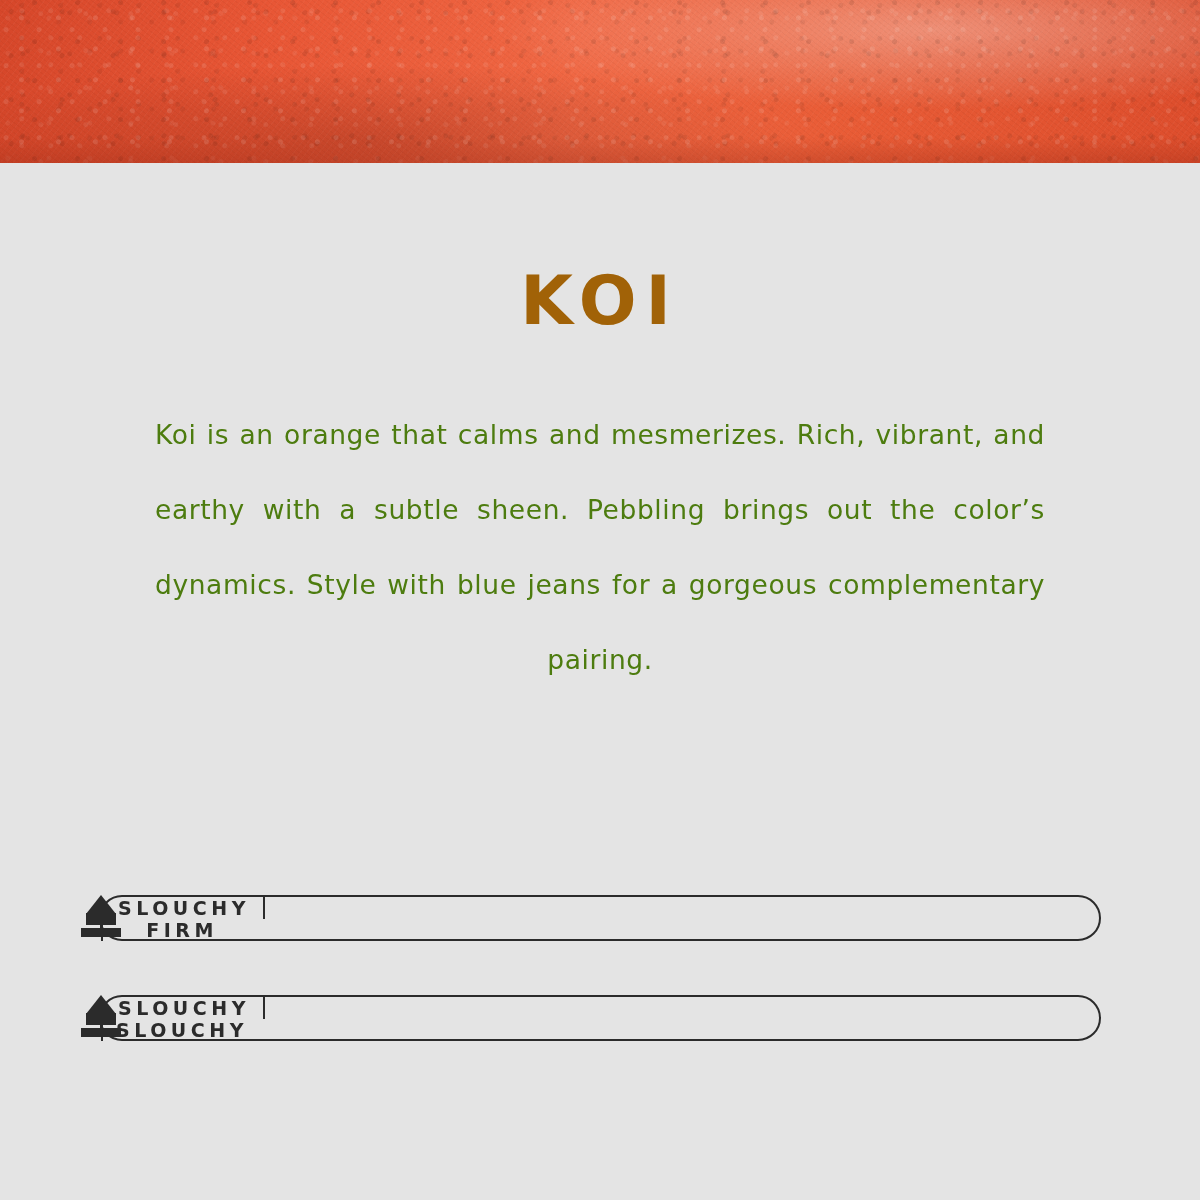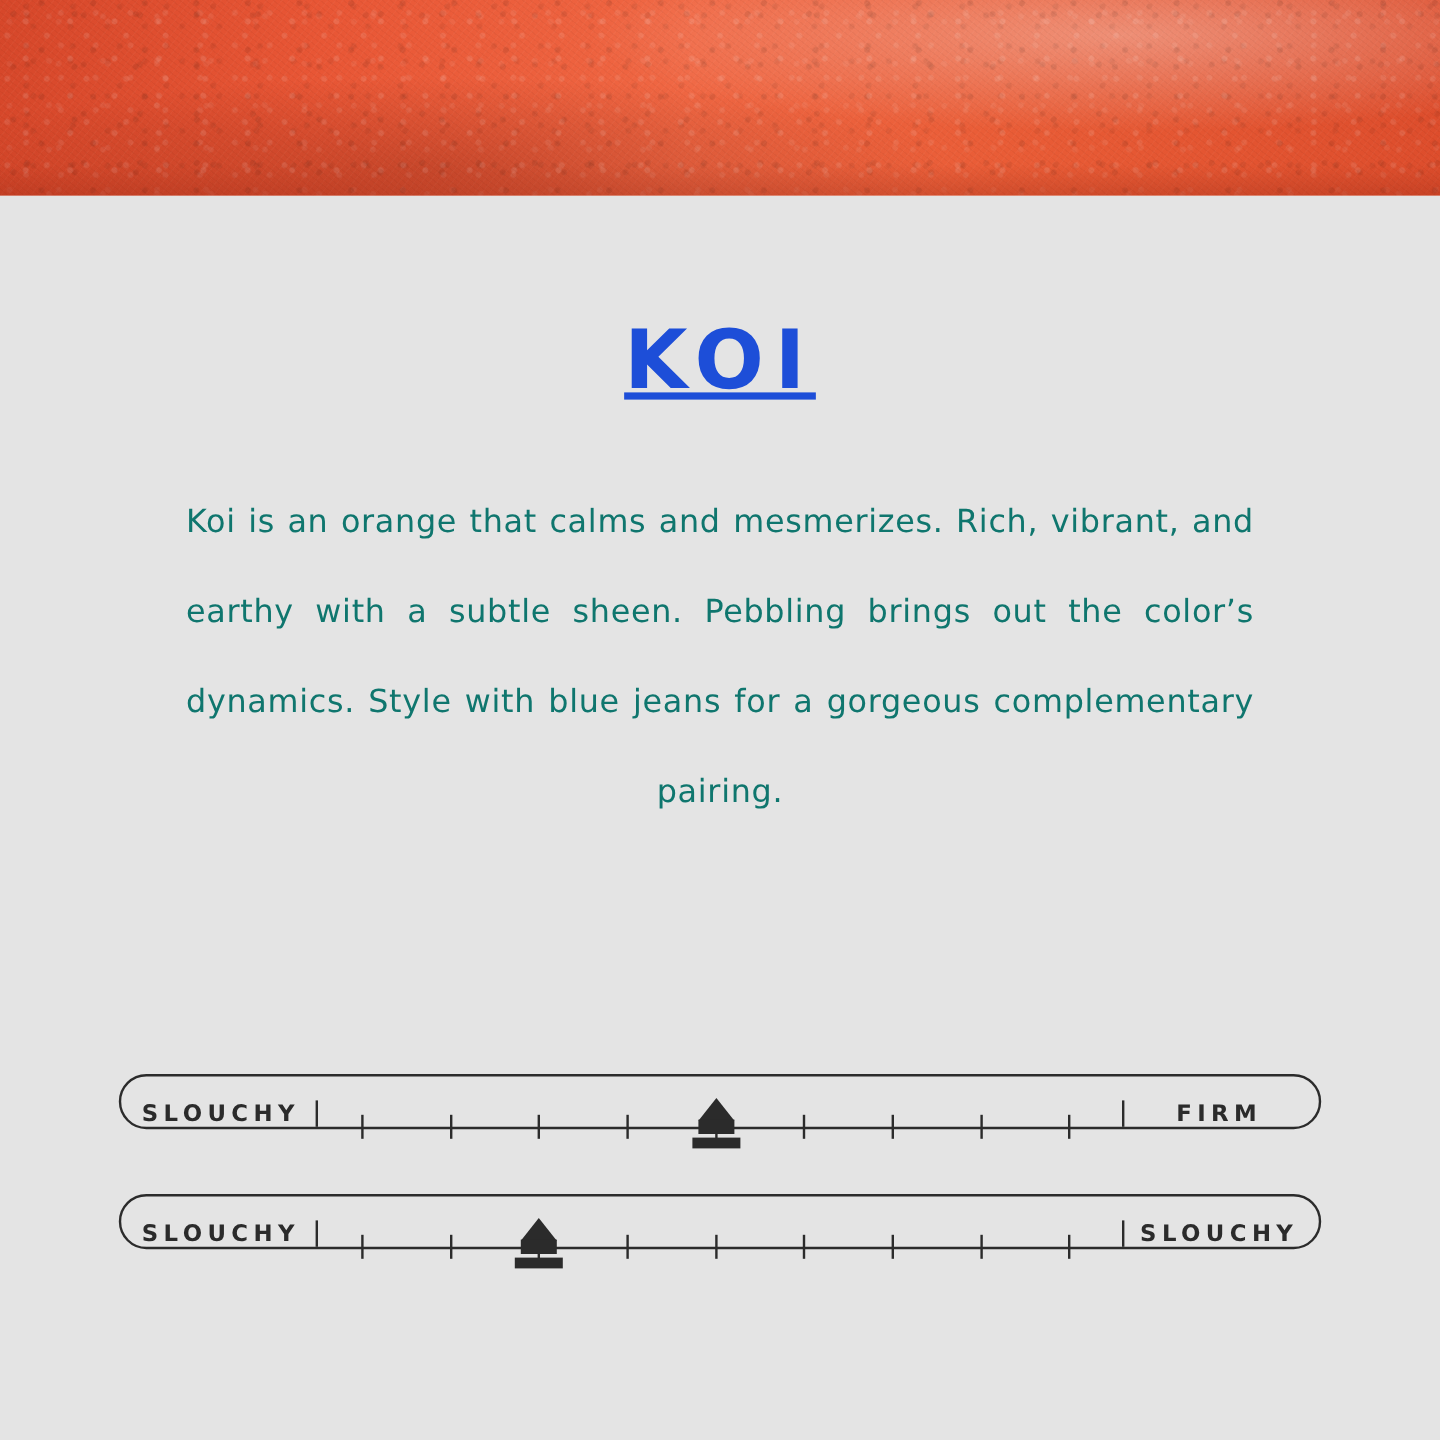--- a/index.html
+++ b/index.html
@@ -73,36 +73,35 @@
   }
 
   .title {
     margin: 0;
     padding-top: 104px;
     text-align: center;
     font-family: "DejaVu Sans", sans-serif;
     font-weight: bold;
     font-size: 68px;
     letter-spacing: 9px;
-    color: #1d4ed8;
+    color: #a16207;
     line-height: 1;
-    text-decoration: underline;
   }
 
   .desc {
     margin: 0 auto;
     padding-top: 62px;
     width: 890px;
     text-align: justify;
     text-align-last: center;
     font-family: "DejaVu Sans", sans-serif;
     font-size: 26.5px;
     line-height: 75px;
     letter-spacing: 0.6px;
-    color: #0f766e;
+    color: #4d7c0f;
   }
 
   
   .scales {
     position: absolute;
     left: 0;
     top: 895px;
     width: 1200px;
   }
   .scale {
@@ -113,21 +112,22 @@
   }
   .scale-track {
     position: relative;
     width: 1002px;
     height: 46px;
     box-sizing: border-box;
     border: 2px solid #2b2b2b;
     border-radius: 23px;
     background: transparent;
     display: flex;
-    align-items: flex-end;
+    align-items: flex-start;
+    flex-direction: column;
   }
   .scale-label {
     display: flex;
     align-items: center;
     justify-content: center;
     font-family: "DejaVu Sans", sans-serif;
     font-weight: bold;
     font-size: 19px;
     letter-spacing: 4.5px;
     color: #2b2b2b;

